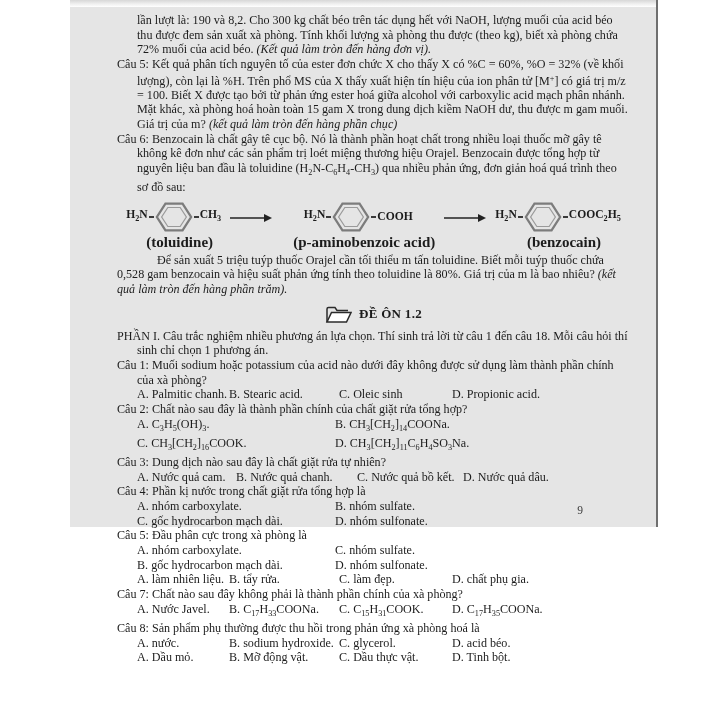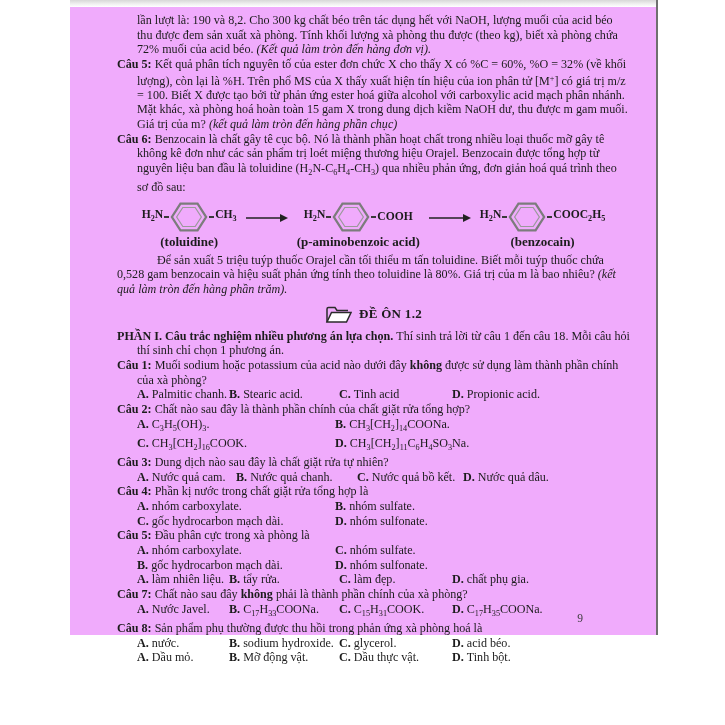--- a/index.html
+++ b/index.html
@@ -2,50 +2,50 @@
 <html><head>
 <meta charset="utf-8">
 <style>
   html,body{margin:0;padding:0;}
   body{
     width:725px;height:725px;background:#ffffff;position:relative;
     font-family:"Liberation Serif","DejaVu Serif",serif;color:#1c1c1c;
     -webkit-font-smoothing:antialiased;
   }
   .page{
-    position:absolute;left:70px;top:0;width:588px;height:635px;
-    background:#f0abfc;border-right:2.5px solid #6f6f6f;box-sizing:border-box;
+    position:absolute;left:70px;top:0;width:588px;height:527px;
+    background:#e5e5e5;border-right:2.5px solid #6f6f6f;box-sizing:border-box;
   }
   .scan-top{
     position:absolute;top:0;left:0;right:0;height:7px;
     background:linear-gradient(180deg,#d7d7d7 0%,#efefef 55%,#ffffff 100%);
   }
   .content{
     position:absolute;top:13px;left:47px;width:513px;
     font-size:12.1px;line-height:14.65px;
   }
   p{margin:0;}
-  .b{font-weight:bold;}
+  .b{font-weight:normal;}
   .i{font-style:italic;}
   .sub{font-size:8.2px;vertical-align:-2.6px;letter-spacing:0;}
   .sup{font-size:8.2px;vertical-align:3.5px;}
   .cont{margin-left:20px;}
   .q{padding-left:20px;text-indent:-20px;}
   .pind{text-indent:40px;}
   .opts{display:grid;margin-left:20px;}
   .cols4{grid-template-columns:92px 110px 113px auto;}
   .cols4b{grid-template-columns:99px 121px 106px auto;}
   .cols2{grid-template-columns:198px auto;}
   .opts span{white-space:nowrap;}
   .heading{display:flex;justify-content:center;align-items:center;gap:7px;margin:8px 0 5px 0;}
   .heading .t{font-weight:bold;font-size:13px;letter-spacing:.3px;}
   .diagram{display:flex;justify-content:center;align-items:flex-start;margin:5px 0 3px 0;font-weight:bold;}
   .struct{display:flex;flex-direction:column;align-items:center;}
   .srow{display:flex;align-items:center;font-size:11.6px;height:34px;}
-  .slabel{font-size:13px;margin-top:1px;}
+  .slabel{font-size:15px;margin-top:1px;margin-left:12px;}
   .bond{display:inline-block;width:5px;height:1.3px;background:#3a3a3a;margin:0 1px;}
   .arrow{margin:13px 9px 0 9px;}
   .pagenum{position:absolute;right:73px;bottom:11px;font-size:11.5px;color:#3c3c3c;}
 </style>
 </head>
 <body>
 
 <div class="page">
   <div class="scan-top"></div>
 
@@ -119,21 +119,21 @@
       <span class="t">ĐỀ ÔN 1.2</span>
     </div>
 
     <p class="q"><span class="b">PHẦN I. Câu trắc nghiệm nhiều phương án lựa chọn. </span><span>Thí sinh trả lời từ câu 1 đến câu 18. Mỗi câu hỏi thí sinh chỉ chọn 1 phương án.</span></p>
 
     <div>
       <p class="q"><span class="b">Câu 1: </span><span>Muối sodium hoặc potassium của acid nào dưới đây </span><span class="b">không</span><span> được sử dụng làm thành phần chính của xà phòng?</span></p>
       <div class="opts cols4">
         <span><span class="b">A. </span><span>Palmitic chanh.</span></span>
         <span><span class="b">B. </span><span>Stearic acid.</span></span>
-        <span><span class="b">C. </span><span>Tinh acid</span></span>
+        <span><span class="b">C. </span><span>Oleic sinh</span></span>
         <span><span class="b">D. </span><span>Propionic acid.</span></span>
       </div>
     </div>
 
     <div>
       <p class="q"><span class="b">Câu 2: </span><span>Chất nào sau đây là thành phần chính của chất giặt rửa tổng hợp?</span></p>
       <div class="opts cols2">
         <span><span class="b">A. </span><span>C</span><span class="sub">3</span><span>H</span><span class="sub">5</span><span>(OH)</span><span class="sub">3</span><span>.</span></span>
         <span><span class="b">B. </span><span>CH</span><span class="sub">3</span><span>[CH</span><span class="sub">2</span><span>]</span><span class="sub">14</span><span>COONa.</span></span>
         <span><span class="b">C. </span><span>CH</span><span class="sub">3</span><span>[CH</span><span class="sub">2</span><span>]</span><span class="sub">16</span><span>COOK.</span></span>

